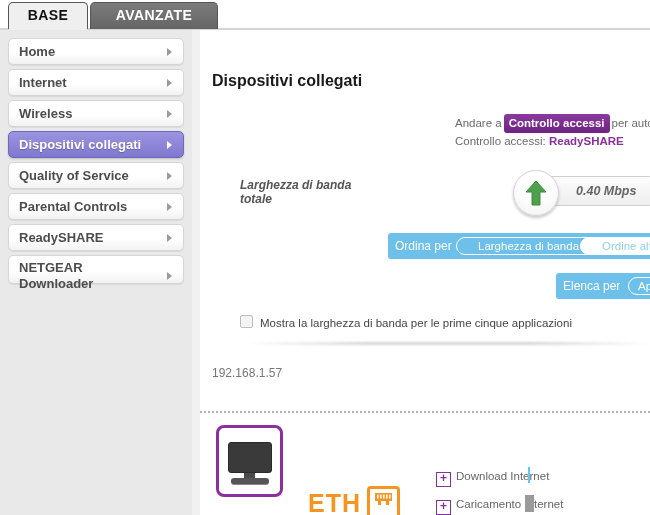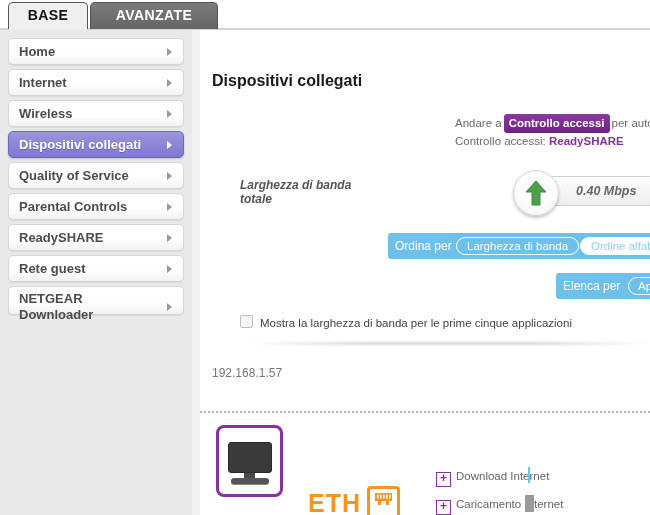--- a/index.html
+++ b/index.html
@@ -247,21 +247,21 @@
     line-height: 26px;
     font-weight: normal;
   }
   .sb-btn {
     position: absolute;
     top: 4px;
     height: 18px;
     line-height: 17px;
     border-radius: 9px;
     font-size: 11.5px;
-    padding: 0 10px;
+    padding: 0 21px;
     box-sizing: border-box;
     cursor: pointer;
     white-space: nowrap;
   }
   .sb-btn.sel {
     left: 68px;
     border: 1px solid #ffffff;
     color: #ffffff;
     background: transparent;
   }
@@ -477,24 +477,20 @@
     <div class="menu-item">
       <span class="mlabel">Quality of Service</span>
       <span class="arrow"></span>
     </div>
     <div class="menu-item">
       <span class="mlabel">Parental Controls</span>
       <span class="arrow"></span>
     </div>
     <div class="menu-item">
       <span class="mlabel">ReadySHARE</span>
-      <span class="arrow"></span>
-    </div>
-    <div class="menu-item">
-      <span class="mlabel">Rete guest</span>
       <span class="arrow"></span>
     </div>
     <div class="menu-item tall">
       <span class="mlabel">NETGEAR
 Downloader</span>
       <span class="arrow"></span>
     </div>
   </div>
   <div class="sidebar-strip"></div>
 

